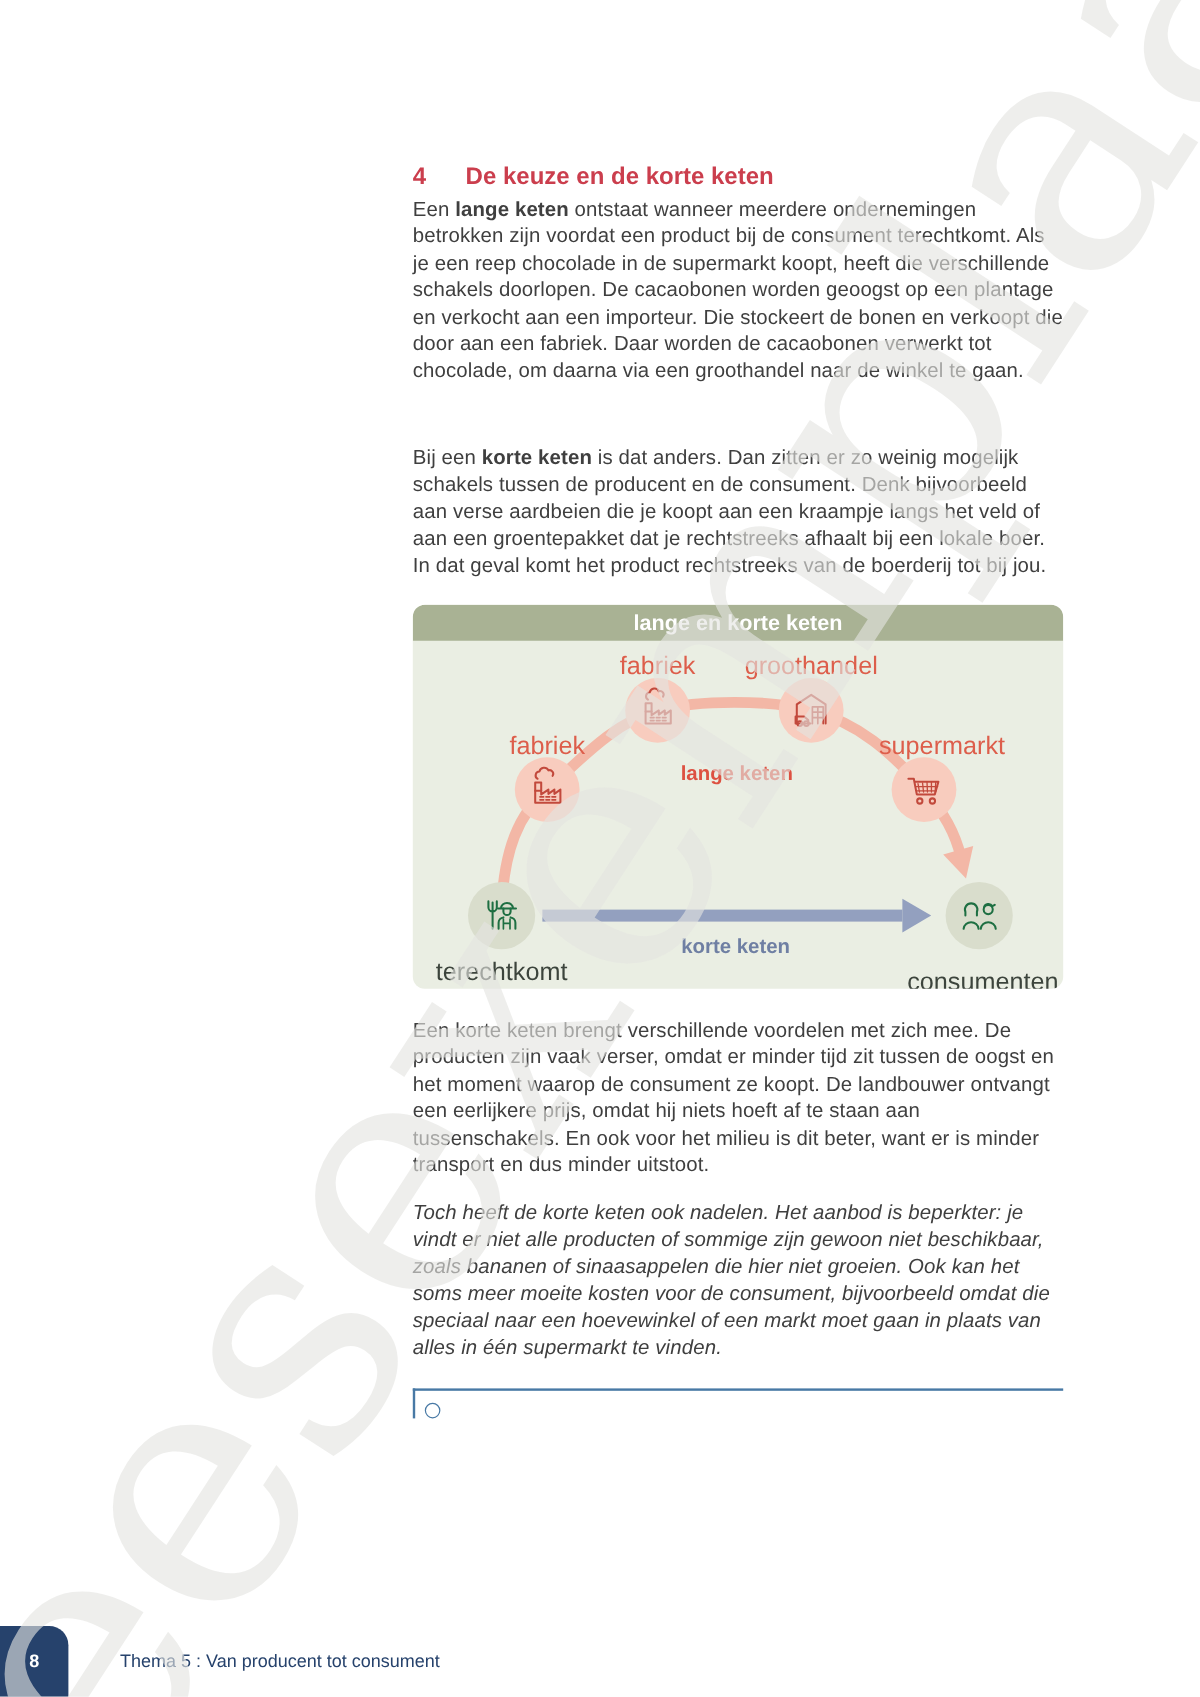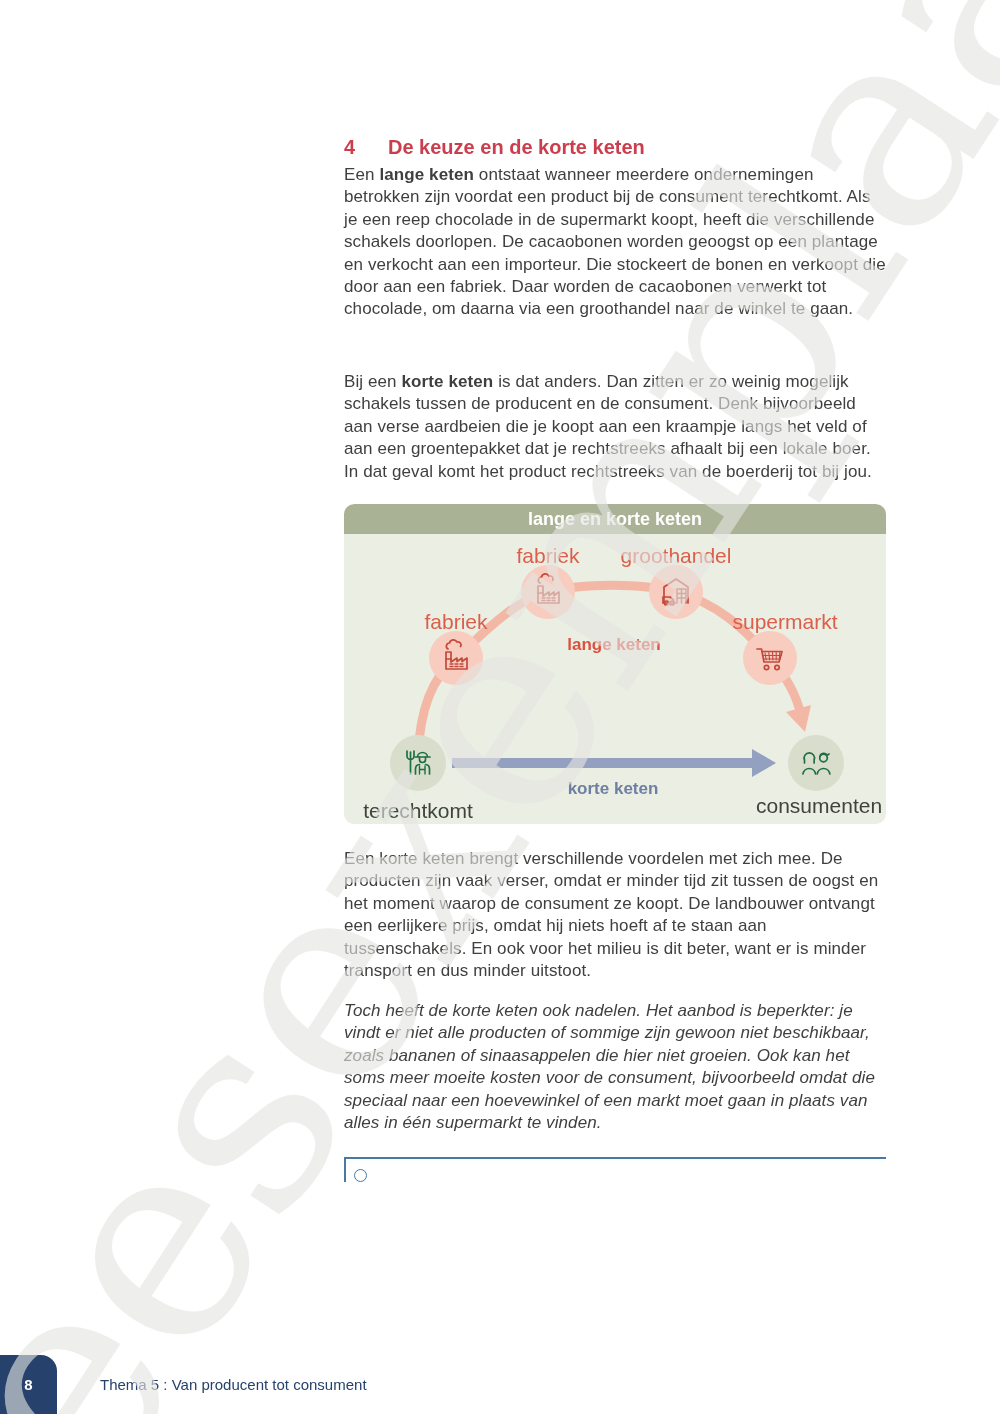--- a/index.html
+++ b/index.html
@@ -121,21 +121,21 @@
       <use href="#ic-cart" x="406" y="134"></use>
       <use href="#ic-farmer" x="54" y="239"></use>
       <use href="#ic-consumers" x="452" y="239"></use>
     </svg>
 
     <div class="dlbl lbl-salmon" style="left:52px;top:106px;">fabriek</div>
     <div class="dlbl lbl-salmon" style="left:144px;top:40px;">fabriek</div>
     <div class="dlbl lbl-salmon" style="left:272px;top:40px;">groothandel</div>
     <div class="dlbl lbl-salmon" style="left:381px;top:106px;">supermarkt</div>
     <div class="dlbl lbl-dark" style="left:14px;top:295px;">terechtkomt</div>
-    <div class="dlbl lbl-dark" style="left:412px;top:290px;text-align:right;">consumenten</div>
+    <div class="dlbl lbl-dark" style="left:412px;top:303px;text-align:right;">consumenten</div>
     <div class="lbl-chain lbl-long" style="left:190px;top:131px;">lange keten</div>
     <div class="lbl-chain lbl-short" style="left:189px;top:275px;">korte keten</div>
   </figure>
 
   <p class="col bodytxt p3">Een korte keten brengt verschillende voordelen met zich mee. De producten zijn vaak verser, omdat er minder tijd zit tussen de oogst en het moment waarop de consument ze koopt. De landbouwer ontvangt een eerlijkere prijs, omdat hij niets hoeft af te staan aan tussenschakels. En ook voor het milieu is dit beter, want er is minder transport en dus minder uitstoot.</p>
 
   <p class="col bodytxt p4">Toch heeft de korte keten ook nadelen. Het aanbod is beperkter: je vindt er niet alle producten of sommige zijn gewoon niet beschikbaar, zoals bananen of sinaasappelen die hier niet groeien. Ook kan het soms meer moeite kosten voor de consument, bijvoorbeeld omdat die speciaal naar een hoevewinkel of een markt moet gaan in plaats van alles in één supermarkt te vinden.</p>
 
   <div class="col goal">
     <span class="goal-circle"></span>

